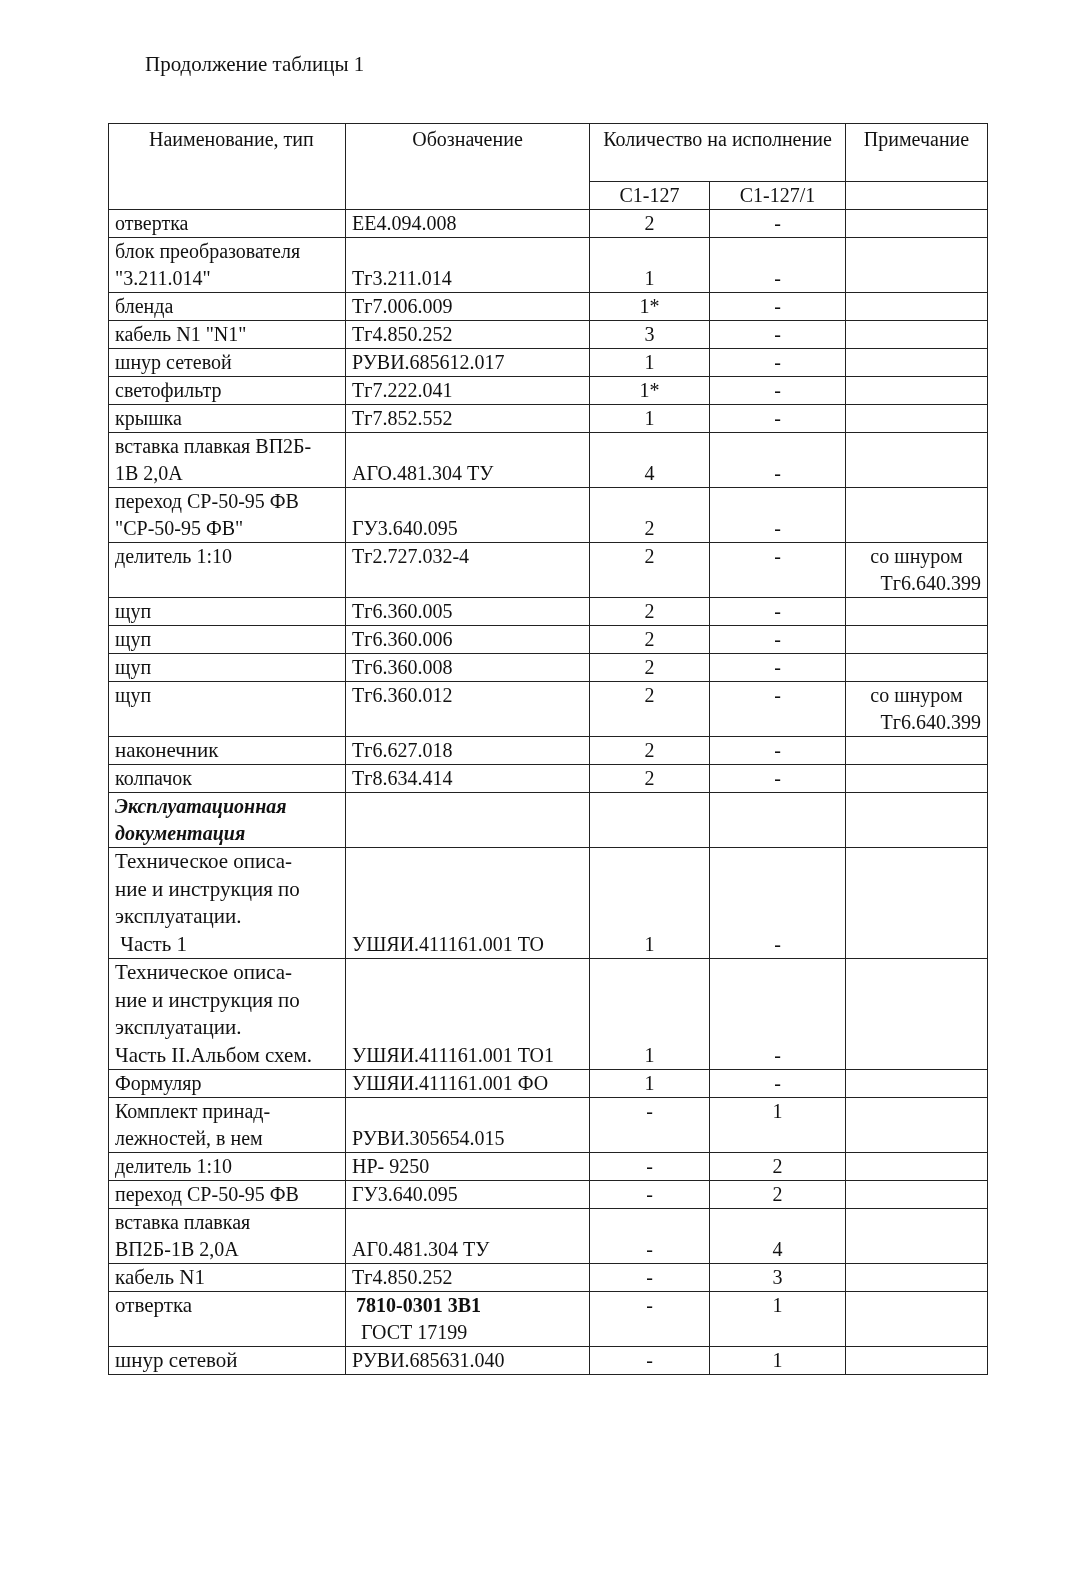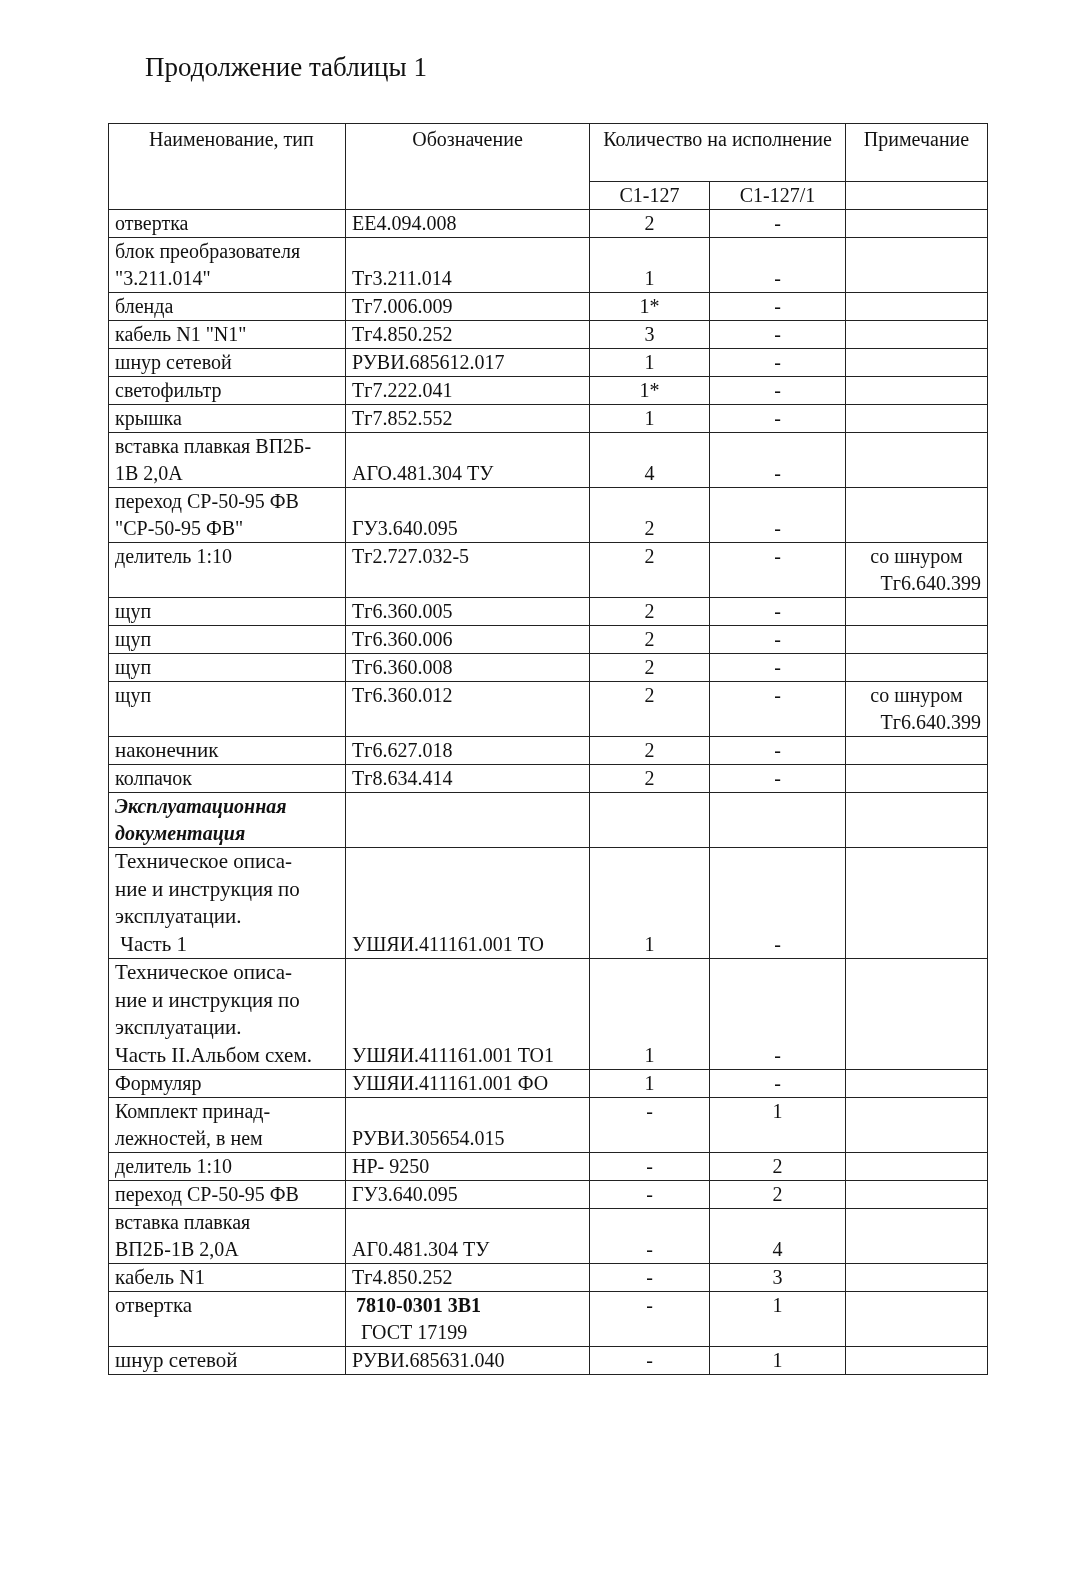--- a/index.html
+++ b/index.html
@@ -1,18 +1,18 @@
 <!DOCTYPE html>
 <html><head>
 <meta charset="utf-8">
 <style>
   html, body { margin:0; padding:0; background:#ffffff; }
   body { width:1092px; height:1572px; position:relative; overflow:hidden;
          font-family:"Liberation Serif", serif; color:#111; }
-  .caption { position:absolute; left:145px; top:52px; font-size:27px; }
+  .caption { position:absolute; left:145px; top:52px; font-size:21px; }
   table.spec { position:absolute; left:108px; top:123px; border-collapse:collapse;
                table-layout:fixed; font-size:20px; line-height:27px; }
   table.spec td { border:1.5px solid #222; padding:0 6px; vertical-align:top; }
   .c1{width:237px;} .c2{width:244px;} .c3{width:120px;} .c4{width:136px;} .c5{width:142px;}
   .center { text-align:center; }
   .bottom { vertical-align:bottom !important; }
   .bold { font-weight:bold;font-style:italic; }
   .small { font-size:21px; }
   .hdr { height:55px; padding-top:2px !important; }
   .sub { height:27px; }
@@ -115,21 +115,21 @@
           <div>"СР-50-95 ФВ"</div>
         </td>
     <td class="bottom">ГУ3.640.095</td>
     <td class="center bottom">2</td>
     <td class="center bottom">-</td>
     <td></td>
   </tr>
 
   <tr>
     <td>делитель 1:10</td>
-    <td>Тг2.727.032-5</td>
+    <td>Тг2.727.032-4</td>
     <td class="center">2</td>
     <td class="center">-</td>
     <td style="text-align:center;">
           <div>со шнуром</div>
           <div style="text-align:right;">Тг6.640.399</div>
         </td>
   </tr>
 
   <tr>
     <td>щуп</td>

